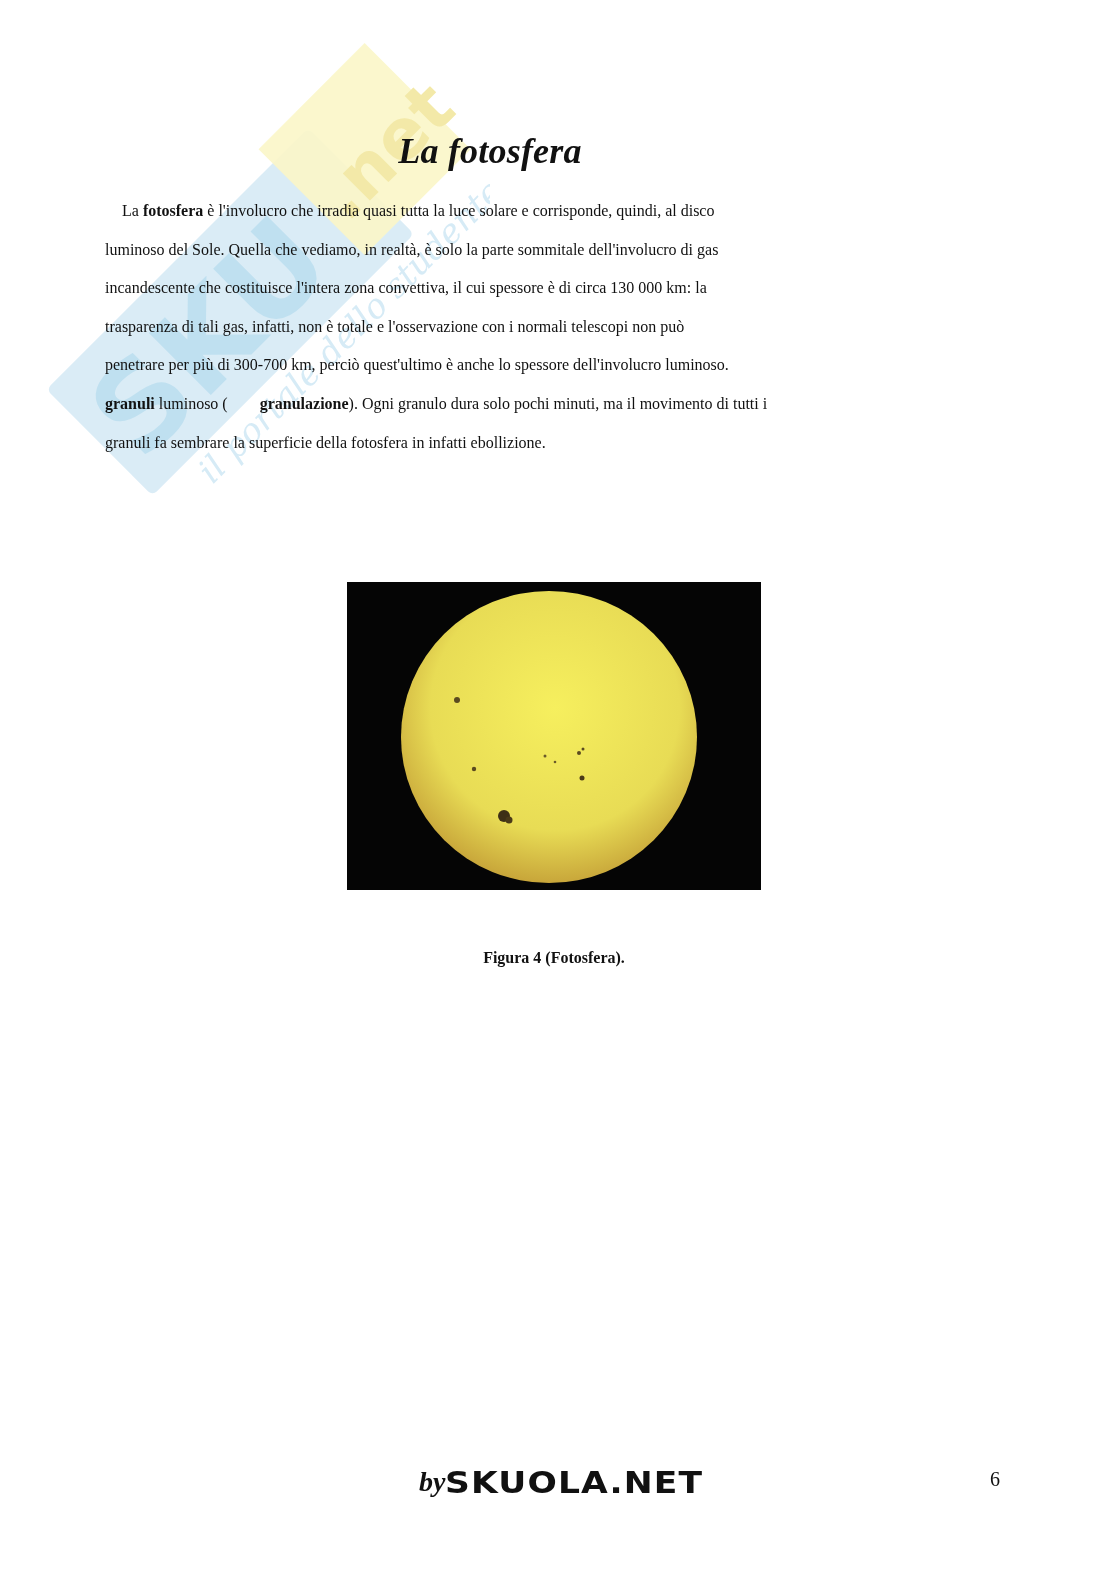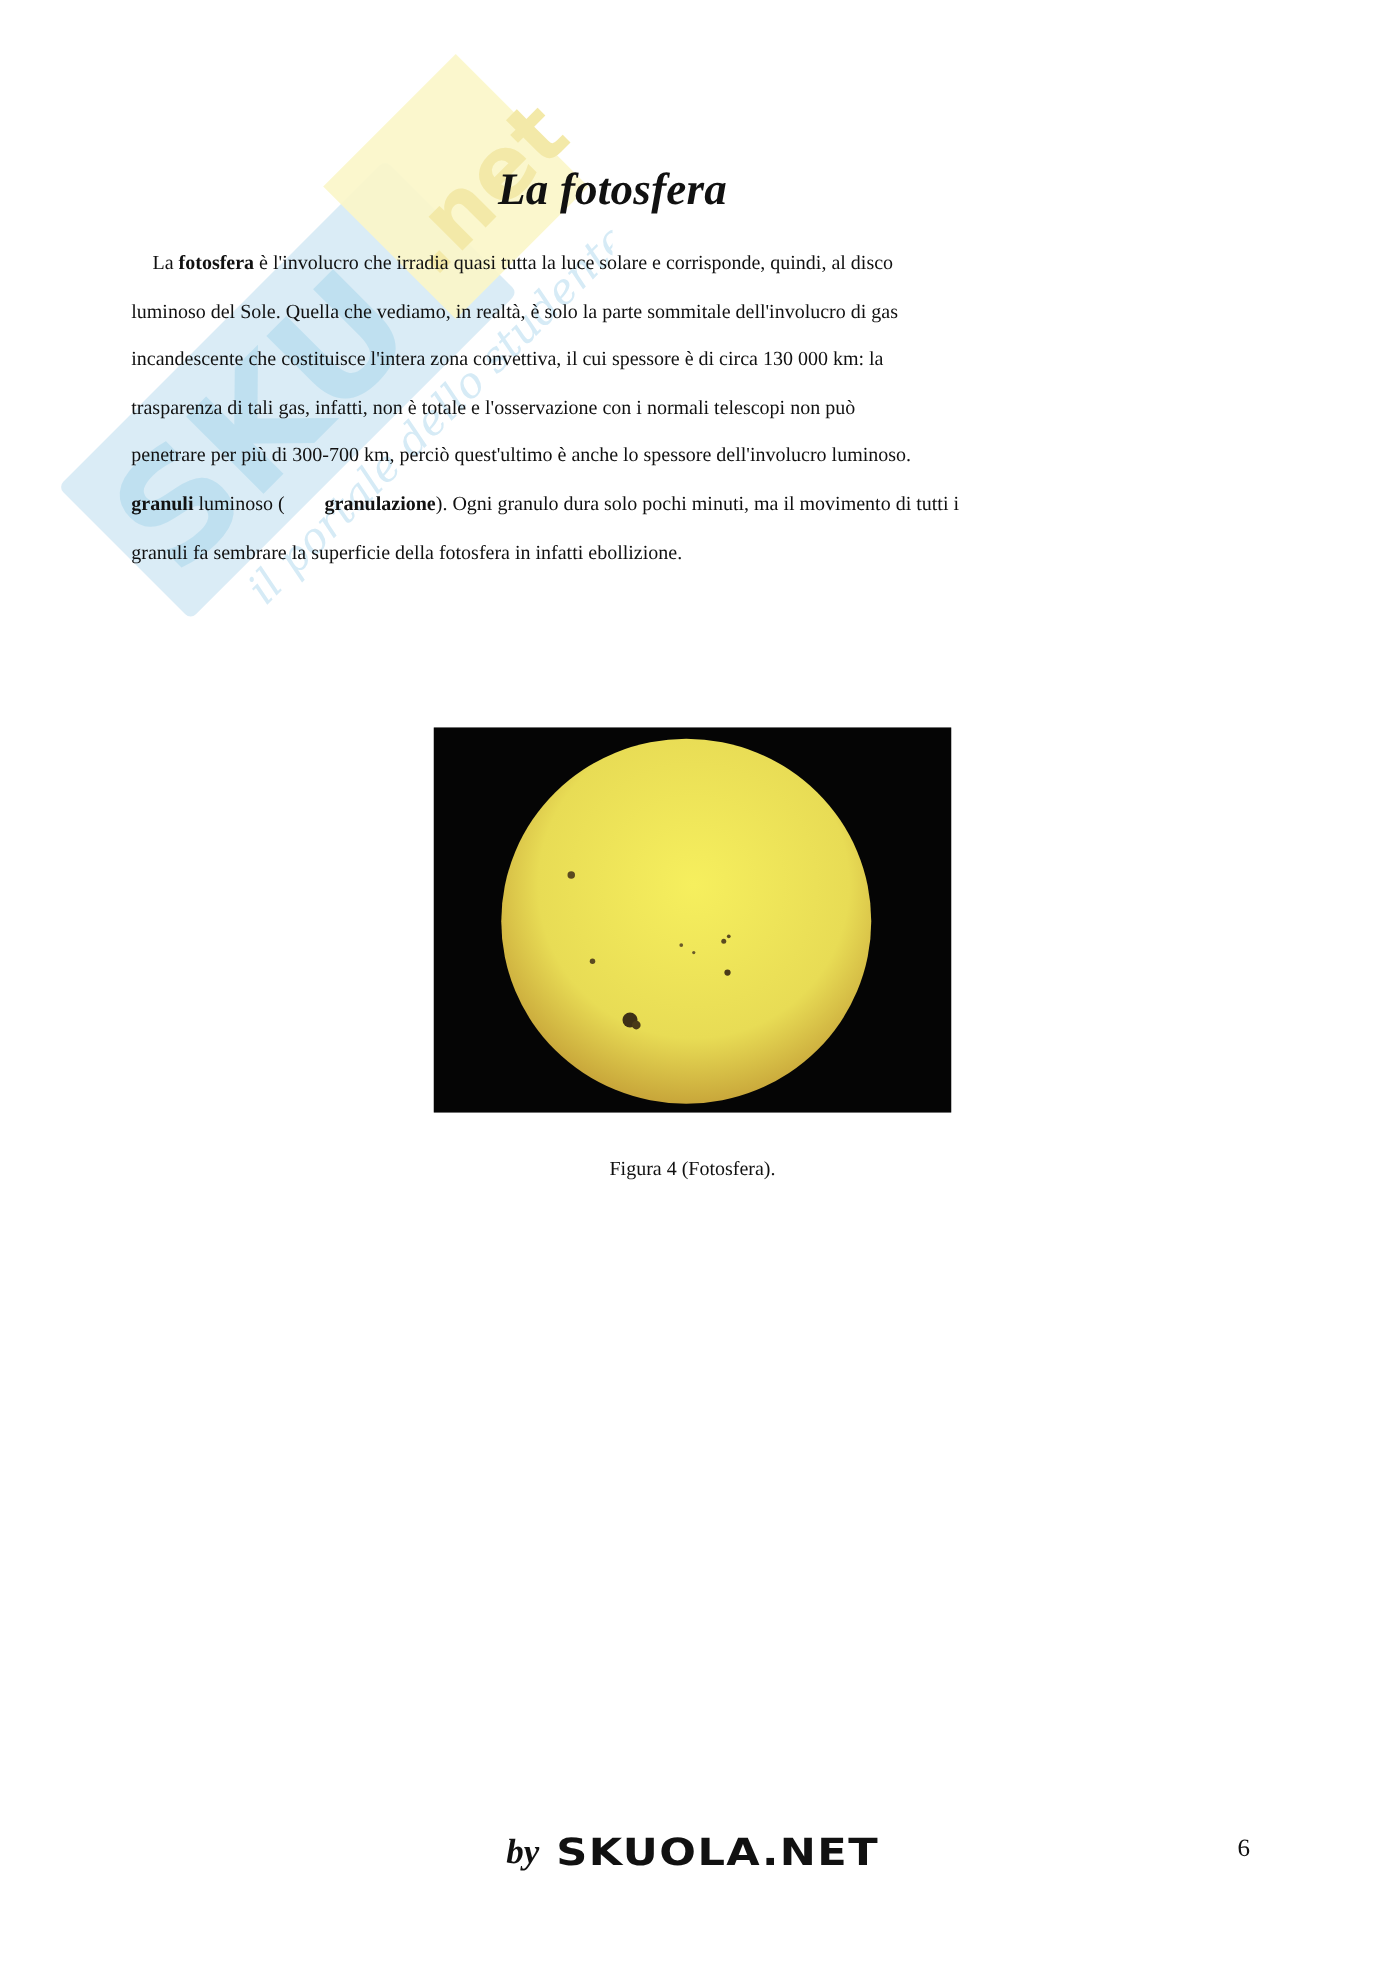--- a/index.html
+++ b/index.html
@@ -13,24 +13,24 @@
            font-size: 36px; font-weight: bold; font-style: italic; letter-spacing: 0.2px; }
 
   .body-text { position: absolute; left: 105px; top: 192px; width: 890px;
                font-size: 16px; line-height: 38.6px; text-align: left; }
   .body-text .line { display: block; white-space: nowrap; }
   .body-text .indent { padding-left: 17px; }
   b { font-weight: bold; }
 
   .figure { position: absolute; left: 347px; top: 582px; width: 414px; height: 308px;
             background: #050505; overflow: hidden; }
-  .caption { position: absolute; left: 0; width: 1108px; top: 927px; text-align: center;
-             font-size: 16px; font-weight: normal; }
+  .caption { position: absolute; left: 0; width: 1108px; top: 949px; text-align: center;
+             font-size: 16px; font-weight: bold; }
 
-  .footer-by { position: absolute; left: 405px; top: 1466px; font-size: 28px; font-style: italic; font-weight: bold; }
+  .footer-by { position: absolute; left: 419px; top: 1466px; font-size: 28px; font-style: italic; font-weight: bold; }
   .footer-logo { position: absolute; left: 445px; top: 1465px; font-family: "DejaVu Sans", sans-serif;
                  font-weight: bold; font-size: 30px; letter-spacing: 1px; transform: scaleX(1.15); transform-origin: left center; }
   .page-num { position: absolute; left: 990px; top: 1468px; font-size: 20px; }
 </style>
 </head>
 <body>
 
 <svg class="wm" viewBox="0 0 470 480">
   <g transform="rotate(-45 235 240)">
     <rect x="10" y="170" width="370" height="150" rx="6" fill="#d3e9f5" opacity="0.85"></rect>

